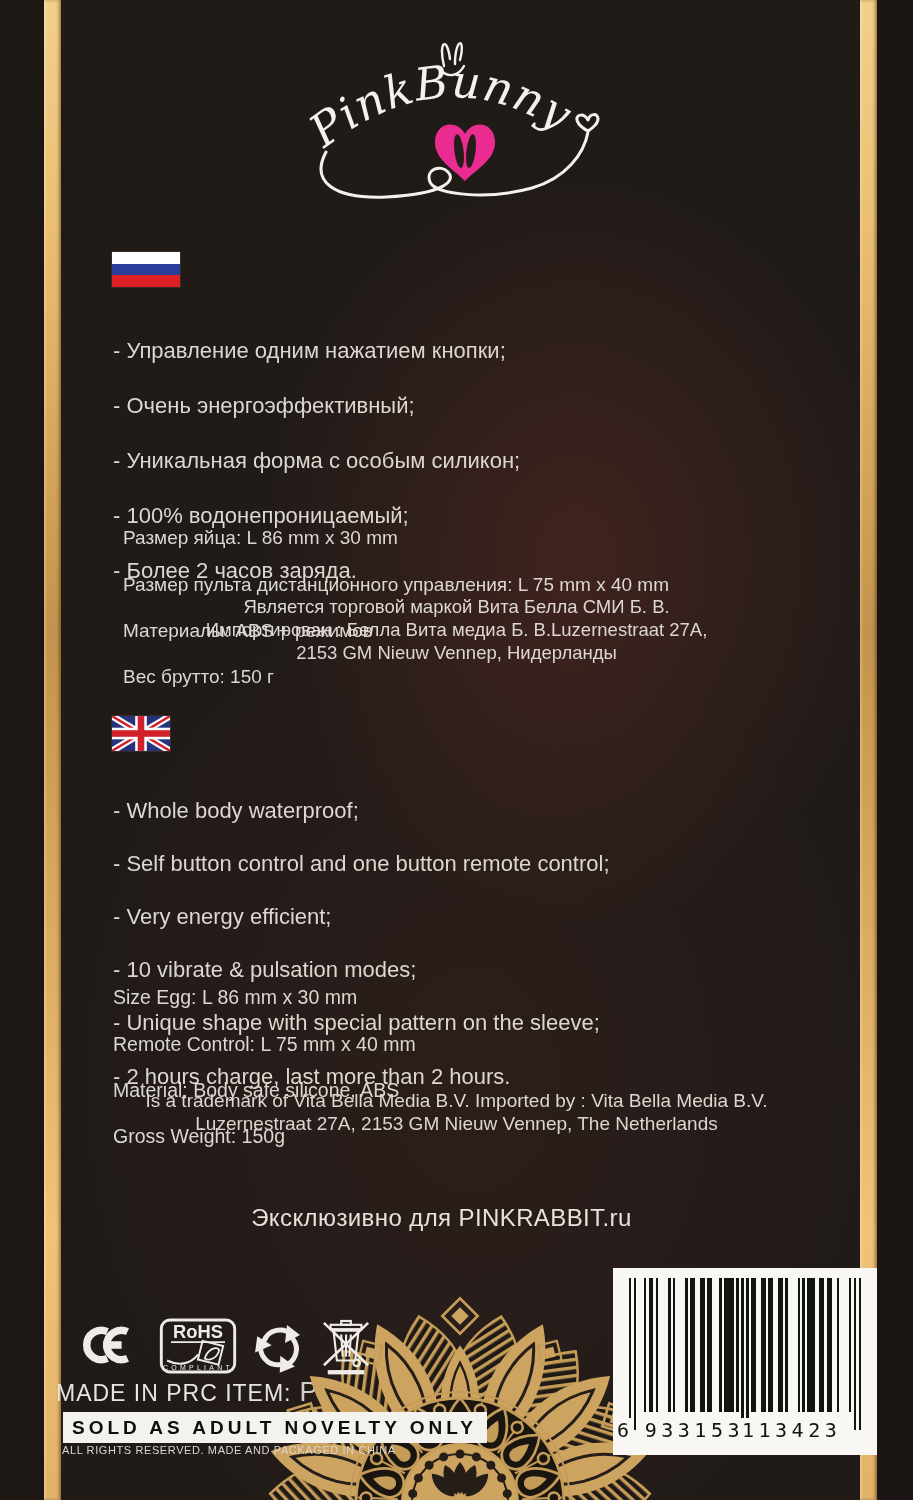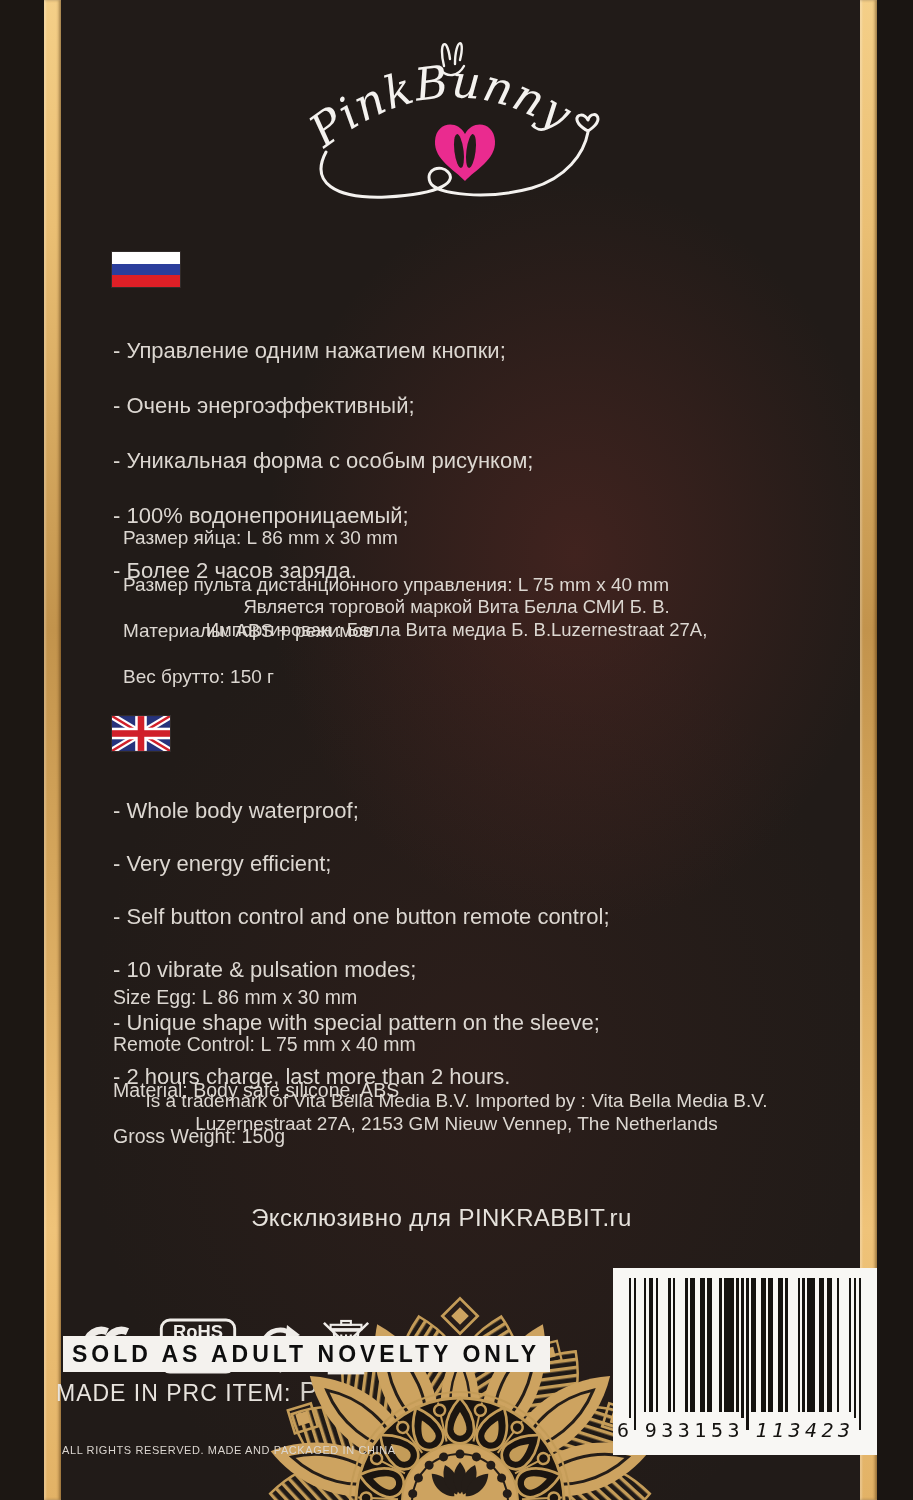--- a/index.html
+++ b/index.html
@@ -35,39 +35,39 @@
   .ru-tm{left:56px;right:56px;top:596px;text-align:center;font-size:18.5px;line-height:22.8px;position:absolute;}
   .en-bullets{top:771px;font-size:22px;line-height:26.6px;}
   .en-specs{top:963px;font-size:19.5px;line-height:23.2px;}
   .en-tm{left:56px;right:56px;top:1090px;text-align:center;font-size:19px;line-height:22.6px;position:absolute;}
   .exclusive{position:absolute;left:0;right:30px;top:1204px;text-align:center;font-size:24px;letter-spacing:.4px;color:#e6e2dc;}
 
   .madein{position:absolute;left:56px;top:1377px;display:flex;align-items:baseline;z-index:2;color:#e8e4de;}
   .madein .lbl{font-size:23px;letter-spacing:1px;}
   .madein .code{font-size:27px;margin-left:8px;color:#d3cec8;letter-spacing:2px;}
   .soldbox{
-    position:absolute;left:63px;top:1336px;z-index:5;background:#f4f2ee;color:#0e0e0e;
-    font-weight:bold;font-size:23px;letter-spacing:4px;padding:5px 10px 4px 9px;white-space:nowrap;
+    position:absolute;left:63px;top:1412px;z-index:5;background:#f4f2ee;color:#0e0e0e;
+    font-weight:bold;font-size:19px;letter-spacing:4px;padding:5px 10px 4px 9px;white-space:nowrap;
   }
   .rights{position:absolute;left:62px;top:1444px;z-index:5;font-size:11px;letter-spacing:.6px;color:#dad5cf;white-space:nowrap;}
 
   .icon{position:absolute;z-index:4;}
   .icon-ce{left:78px;top:1326px;}
   .icon-rohs{left:159px;top:1318px;}
   .icon-recycle{left:252px;top:1320px;}
   .icon-weee{left:321px;top:1314px;}
 
   .mandala{position:absolute;left:138px;top:1252px;width:644px;height:250px;z-index:3;}
 
   .barcode{position:absolute;left:613px;top:1268px;width:264px;height:187px;background:#f8f7f4;z-index:5;}
   .barcode svg{position:absolute;left:16px;top:10px;width:232px;height:152px;fill:#151310;}
   .bc-digit{position:absolute;top:150px;font-family:"DejaVu Sans Mono",monospace;font-size:20px;color:#151310;background:#f8f7f4;}
   .bc-first{left:2px;width:16px;text-align:center;}
   .bc-left{left:25px;width:106px;text-align:right;letter-spacing:4.5px;}
-  .bc-right{left:139px;width:106px;text-align:center;letter-spacing:4.5px;font-style:italic;}
+  .bc-right{left:129px;width:106px;text-align:left;letter-spacing:4.5px;}
 </style>
 </head>
 <body>
 
 <div class="page">
 
   <div class="edge-band l"></div>
   <div class="edge-band r"></div>
   <div class="gold-stripe left"></div>
   <div class="gold-stripe right"></div>
@@ -96,48 +96,49 @@
   </svg>
 
   <div class="flag flag-ru">
     <div style="background:#ffffff"></div>
       <div style="background:#2b3e9c"></div>
       <div style="background:#de1f26"></div>
   </div>
   <div class="txtblock ru-bullets">
     <div>- Управление одним нажатием кнопки;</div>
     <div>- Очень энергоэффективный;</div>
-    <div>- Уникальная форма с особым рисунком;</div>
+    <div>- Уникальная форма с особым силикон;</div>
     <div>- 100% водонепроницаемый;</div>
     <div>- Более 2 часов заряда.</div>
   </div>
   <div class="txtblock ru-specs">
     <div>Размер яйца: L 86 mm x 30 mm</div>
     <div>Размер пульта дистанционного управления: L 75 mm x 40 mm</div>
     <div>Материалы: ABS + режимов</div>
     <div>Вес брутто: 150 г</div>
   </div>
   <div class="ru-tm">
     <div>Является торговой маркой Вита Белла СМИ Б. В.</div>
     <div>Импортирован : Белла Вита медиа Б. В.Luzernestraat 27A,</div>
+    <div>2153 GM Nieuw Vennep, Нидерланды</div>
   </div>
 
   <svg class="flag flag-uk" viewBox="0 0 60 36">
     <rect width="60" height="36" fill="#26337c"></rect>
     <path d="M0 0 L60 36 M60 0 L0 36" stroke="#ffffff" stroke-width="7"></path>
     <path d="M0 0 L60 36 M60 0 L0 36" stroke="#d0202a" stroke-width="2.6"></path>
     <rect x="24" width="12" height="36" fill="#ffffff"></rect>
       <rect y="12" width="60" height="12" fill="#ffffff"></rect>
     <rect x="26.6" width="6.8" height="36" fill="#d0202a"></rect>
       <rect y="14.6" width="60" height="6.8" fill="#d0202a"></rect>
   </svg>
   <div class="txtblock en-bullets">
     <div>- Whole body waterproof;</div>
+    <div>- Self button control and one button remote control;</div>
     <div>- Very energy efficient;</div>
-    <div>- Self button control and one button remote control;</div>
     <div>- 10 vibrate &amp; pulsation modes;</div>
     <div>- Unique shape with special pattern on the sleeve;</div>
     <div>- 2 hours charge, last more than 2 hours.</div>
   </div>
   <div class="txtblock en-specs">
     <div>Size Egg: L 86 mm x 30 mm</div>
     <div>Remote Control: L 75 mm x 40 mm</div>
     <div>Material: Body safe silicone, ABS</div>
     <div>Gross Weight: 150g</div>
   </div>

